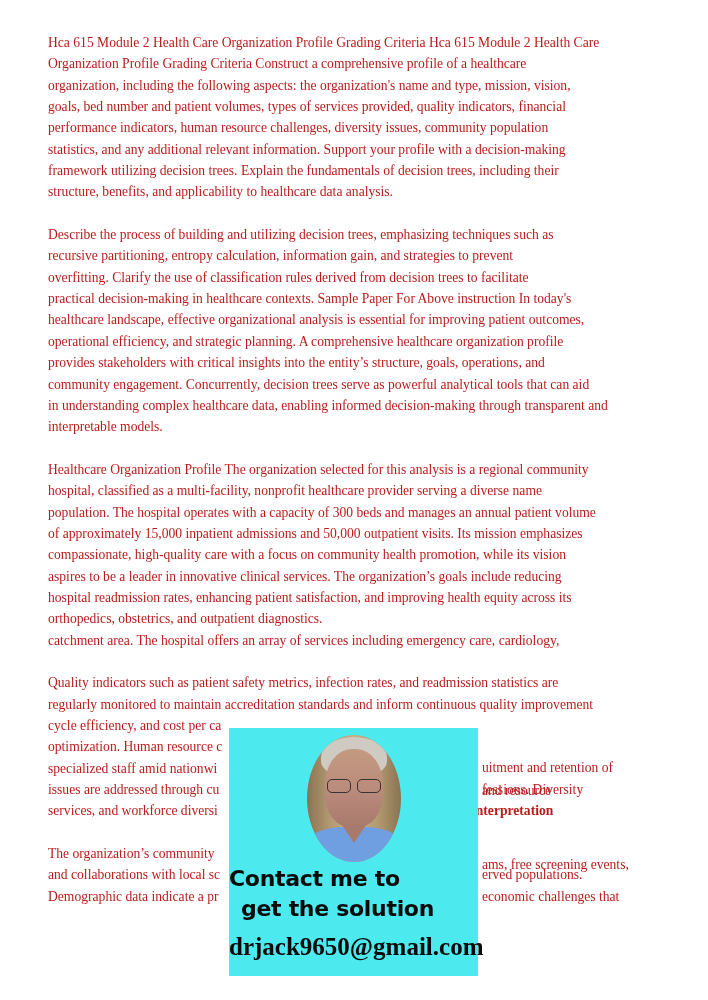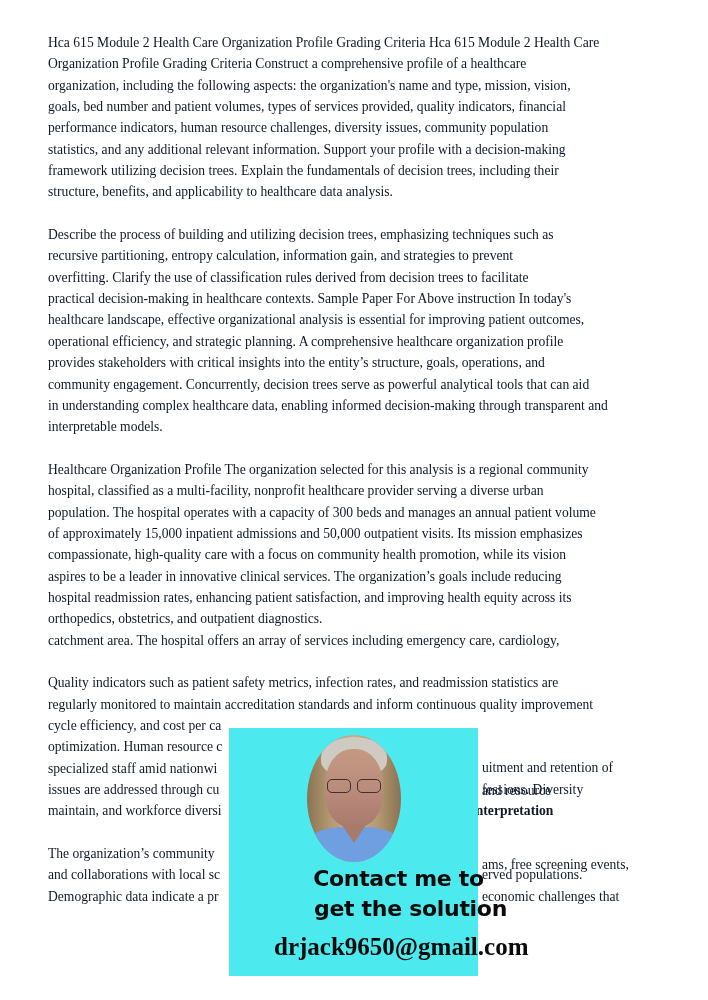--- a/index.html
+++ b/index.html
@@ -14,21 +14,21 @@
       overflow: hidden;
     }
     .page {
       position: absolute;
       left: 48px;
       top: 32px;
       width: 600px;
       font-family: "Liberation Serif", "DejaVu Serif", serif;
       font-size: 13.6px;
       line-height: 21.35px;
-      color: #0f172a;
+      color: #b91c1c;
     }
     .page p {
       margin: 0 0 21.35px 0;
       white-space: normal;
     }
     .line {
       display: block;
       white-space: nowrap;
     }
     .promo {
@@ -99,23 +99,22 @@
       top: 90px;
       width: 24px;
       height: 18px;
       background: #a87a6c;
       clip-path: polygon(0 0, 100% 0, 50% 100%);
     }
     .promo-line {
       position: absolute;
       left: 0;
       width: 249px;
-      text-align: center;
+      text-align: left;
       color: #0a0a0a;
-      padding-left: 45px;
     }
     .promo-line.l1 {
       top: 138px;
       font-family: "DejaVu Sans", "Liberation Sans", sans-serif;
       font-weight: bold;
       font-size: 22px;
       letter-spacing: -0.3px;
     }
     .promo-line.l2 {
       top: 168px;
@@ -153,37 +152,37 @@
     <span class="line">practical decision-making in healthcare contexts. Sample Paper For Above instruction In today's</span>
     <span class="line">healthcare landscape, effective organizational analysis is essential for improving patient outcomes,</span>
     <span class="line">operational efficiency, and strategic planning. A comprehensive healthcare organization profile</span>
     <span class="line">provides stakeholders with critical insights into the entity’s structure, goals, operations, and</span>
     <span class="line">community engagement. Concurrently, decision trees serve as powerful analytical tools that can aid</span>
     <span class="line">in understanding complex healthcare data, enabling informed decision-making through transparent and</span>
     <span class="line">interpretable models.</span>
   </p>
   <p>
     <span class="line">Healthcare Organization Profile The organization selected for this analysis is a regional community</span>
-    <span class="line">hospital, classified as a multi-facility, nonprofit healthcare provider serving a diverse urban</span>
+    <span class="line">hospital, classified as a multi-facility, nonprofit healthcare provider serving a diverse name</span>
     <span class="line">population. The hospital operates with a capacity of 300 beds and manages an annual patient volume</span>
     <span class="line">of approximately 15,000 inpatient admissions and 50,000 outpatient visits. Its mission emphasizes</span>
     <span class="line">compassionate, high-quality care with a focus on community health promotion, while its vision</span>
     <span class="line">aspires to be a leader in innovative clinical services. The organization’s goals include reducing</span>
     <span class="line">hospital readmission rates, enhancing patient satisfaction, and improving health equity across its</span>
     <span class="line">orthopedics, obstetrics, and outpatient diagnostics.</span>
     <span class="line">catchment area. The hospital offers an array of services including emergency care, cardiology,</span>
   </p>
   <p style="position:relative;">
     <span class="line">Quality indicators such as patient safety metrics, infection rates, and readmission statistics are</span>
     <span class="line">regularly monitored to maintain accreditation standards and inform continuous quality improvement</span>
     <span class="line">cycle efficiency, and cost per ca</span>
     <span class="line">optimization. Human resource c</span>
     <span class="line">specialized staff amid nationwi</span>
     <span class="line">issues are addressed through cu</span>
-    <span class="line">maintain, and workforce diversi</span>
+    <span class="line">services, and workforce diversi</span>
     <span style="position:absolute; left:434px; top:64px; white-space:nowrap;margin-top:44px;">and resource</span>
     <span style="position:absolute; left:434px; top:85px; white-space:nowrap;">uitment and retention of</span>
     <span style="position:absolute; left:434px; top:107px; white-space:nowrap;">fessions. Diversity</span>
     <span style="position:absolute; left:424px; top:128px; white-space:nowrap;font-weight:bold;">interpretation</span>
   </p>
   <p style="position:relative;">
     <span class="line">The organization’s community</span>
     <span class="line">and collaborations with local sc</span>
     <span class="line">Demographic data indicate a pr</span>
     <span style="position:absolute; left:434px; top:0px; white-space:nowrap;margin-top:11px;">ams, free screening events,</span>

